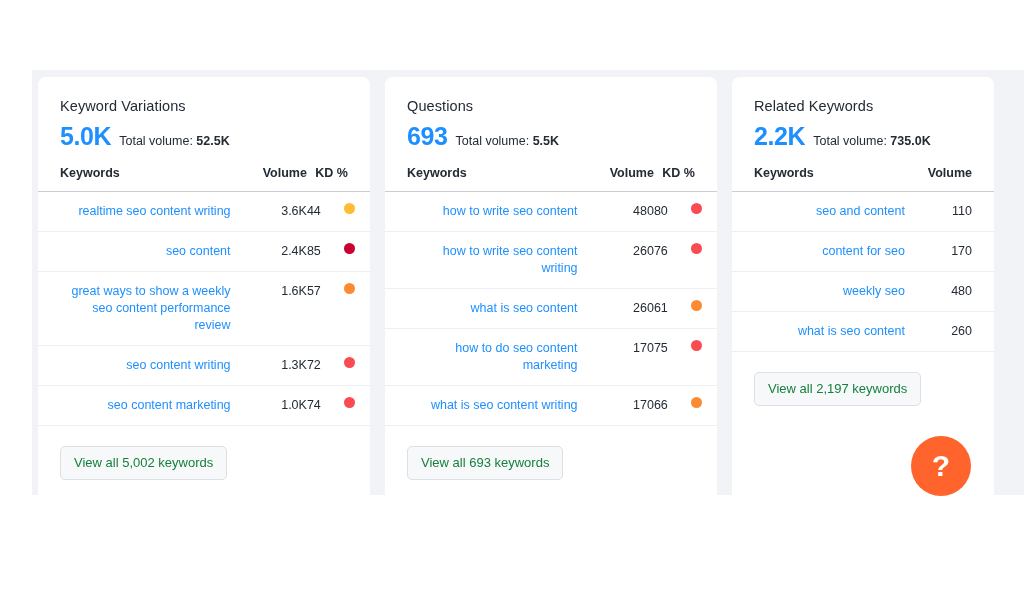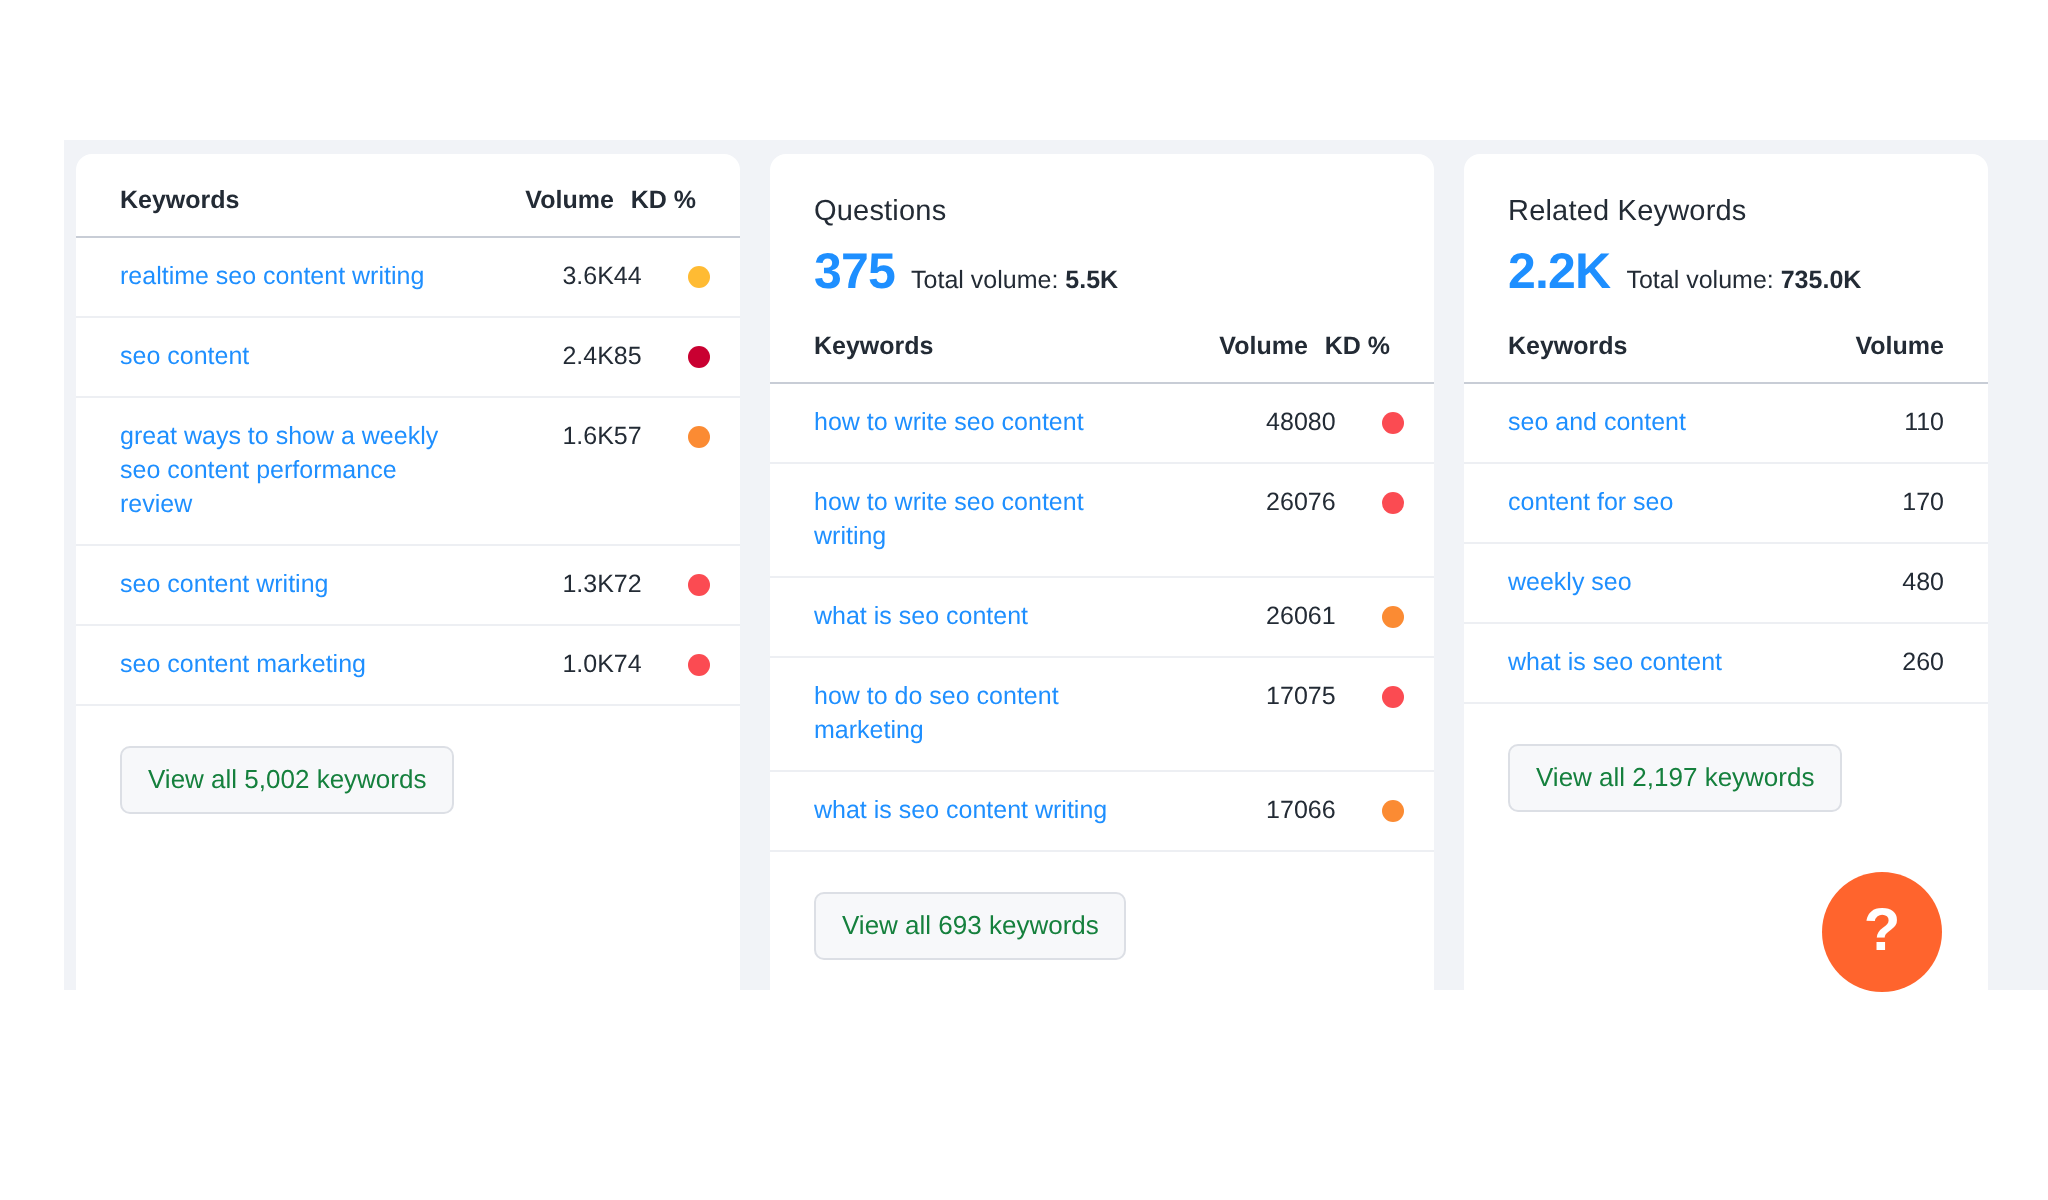--- a/index.html
+++ b/index.html
@@ -97,26 +97,25 @@
     line-height: 17px;
   }
   table.kw tr:last-child td { border-bottom: 1px solid #edeff3; }
   table.kw td.num { text-align: right; }
   td.kwcell a {
     color: #1e8fff;
     text-decoration: none;
     cursor: pointer;
   }
 
-  .pad-l { padding-left: 22px !important; }
+  .pad-l { padding-left: 22px !important; text-align: right; }
   .pad-r { padding-right: 22px !important; }
 
   .kd-wrap {
     display: inline-flex;
-    align-items: center;
     gap: 23px;
     justify-content: flex-end;
   }
   .kd-dot {
     width: 11px;
     height: 11px;
     border-radius: 50%;
     display: inline-block;
     flex: 0 0 auto;
   }
@@ -155,20 +154,27 @@
   }
 </style>
 </head>
 <body>
 
 <div id="page-band"></div>
 
 <div id="cards-row">
 
   <div class="card w-wide">
+    <div class="card-head">
+      <div class="card-title">Keyword Variations</div>
+      <div class="card-metric-line">
+        <span class="card-bignum">5.0K</span>
+        <span class="card-volume"><span>Total volume:</span> <b>52.5K</b></span>
+      </div>
+    </div>
     <table class="kw">
       <colgroup>
           <col style="width:58%">
           <col style="width:23%">
           <col style="width:19%">
         </colgroup>
       <thead>
         <tr>
           <th class="pad-l">Keywords</th>
           <th class="num">Volume</th>
@@ -220,21 +226,21 @@
     </table>
     <div class="viewall-wrap">
       <button class="btn-viewall">View all 5,002 keywords</button>
     </div>
   </div>
 
   <div class="card w-mid">
     <div class="card-head">
       <div class="card-title">Questions</div>
       <div class="card-metric-line">
-        <span class="card-bignum">375</span>
+        <span class="card-bignum">693</span>
         <span class="card-volume"><span>Total volume:</span> <b>5.5K</b></span>
       </div>
     </div>
     <table class="kw">
       <colgroup>
           <col style="width:58%">
           <col style="width:23%">
           <col style="width:19%">
         </colgroup>
       <thead>

